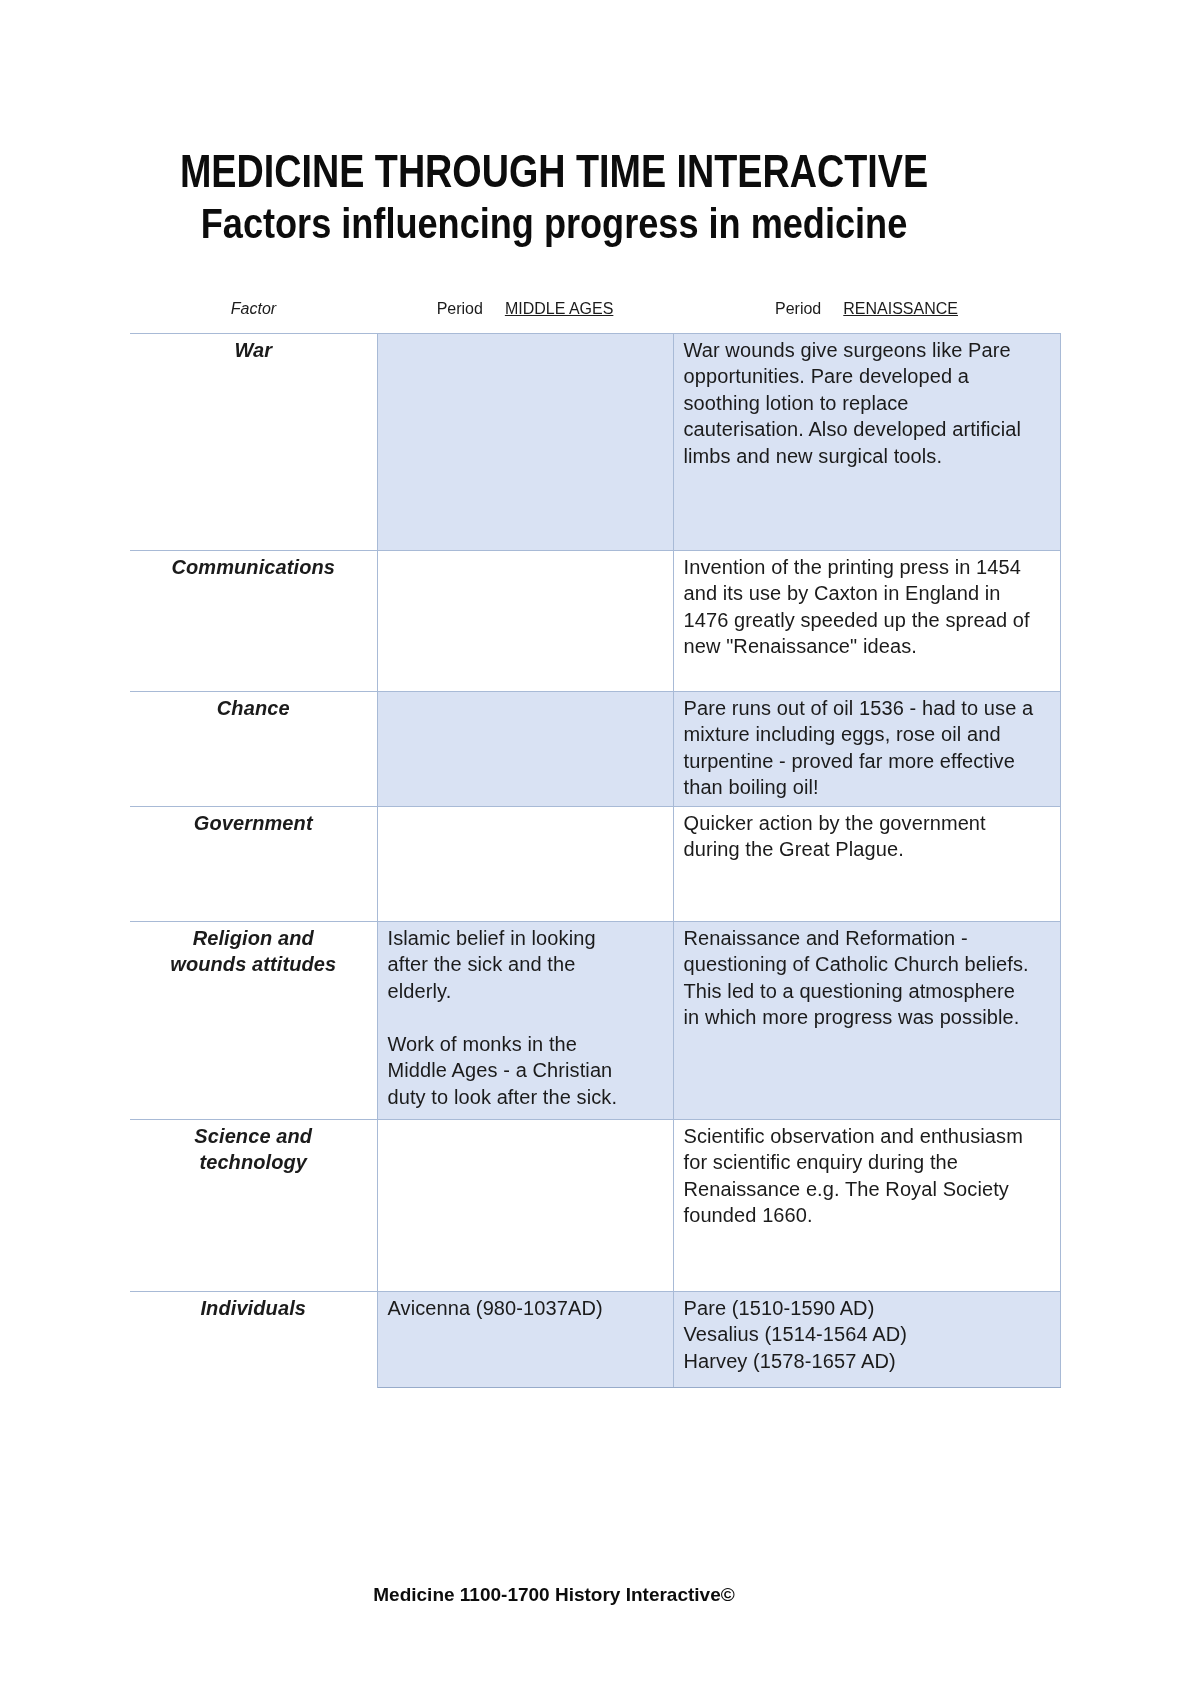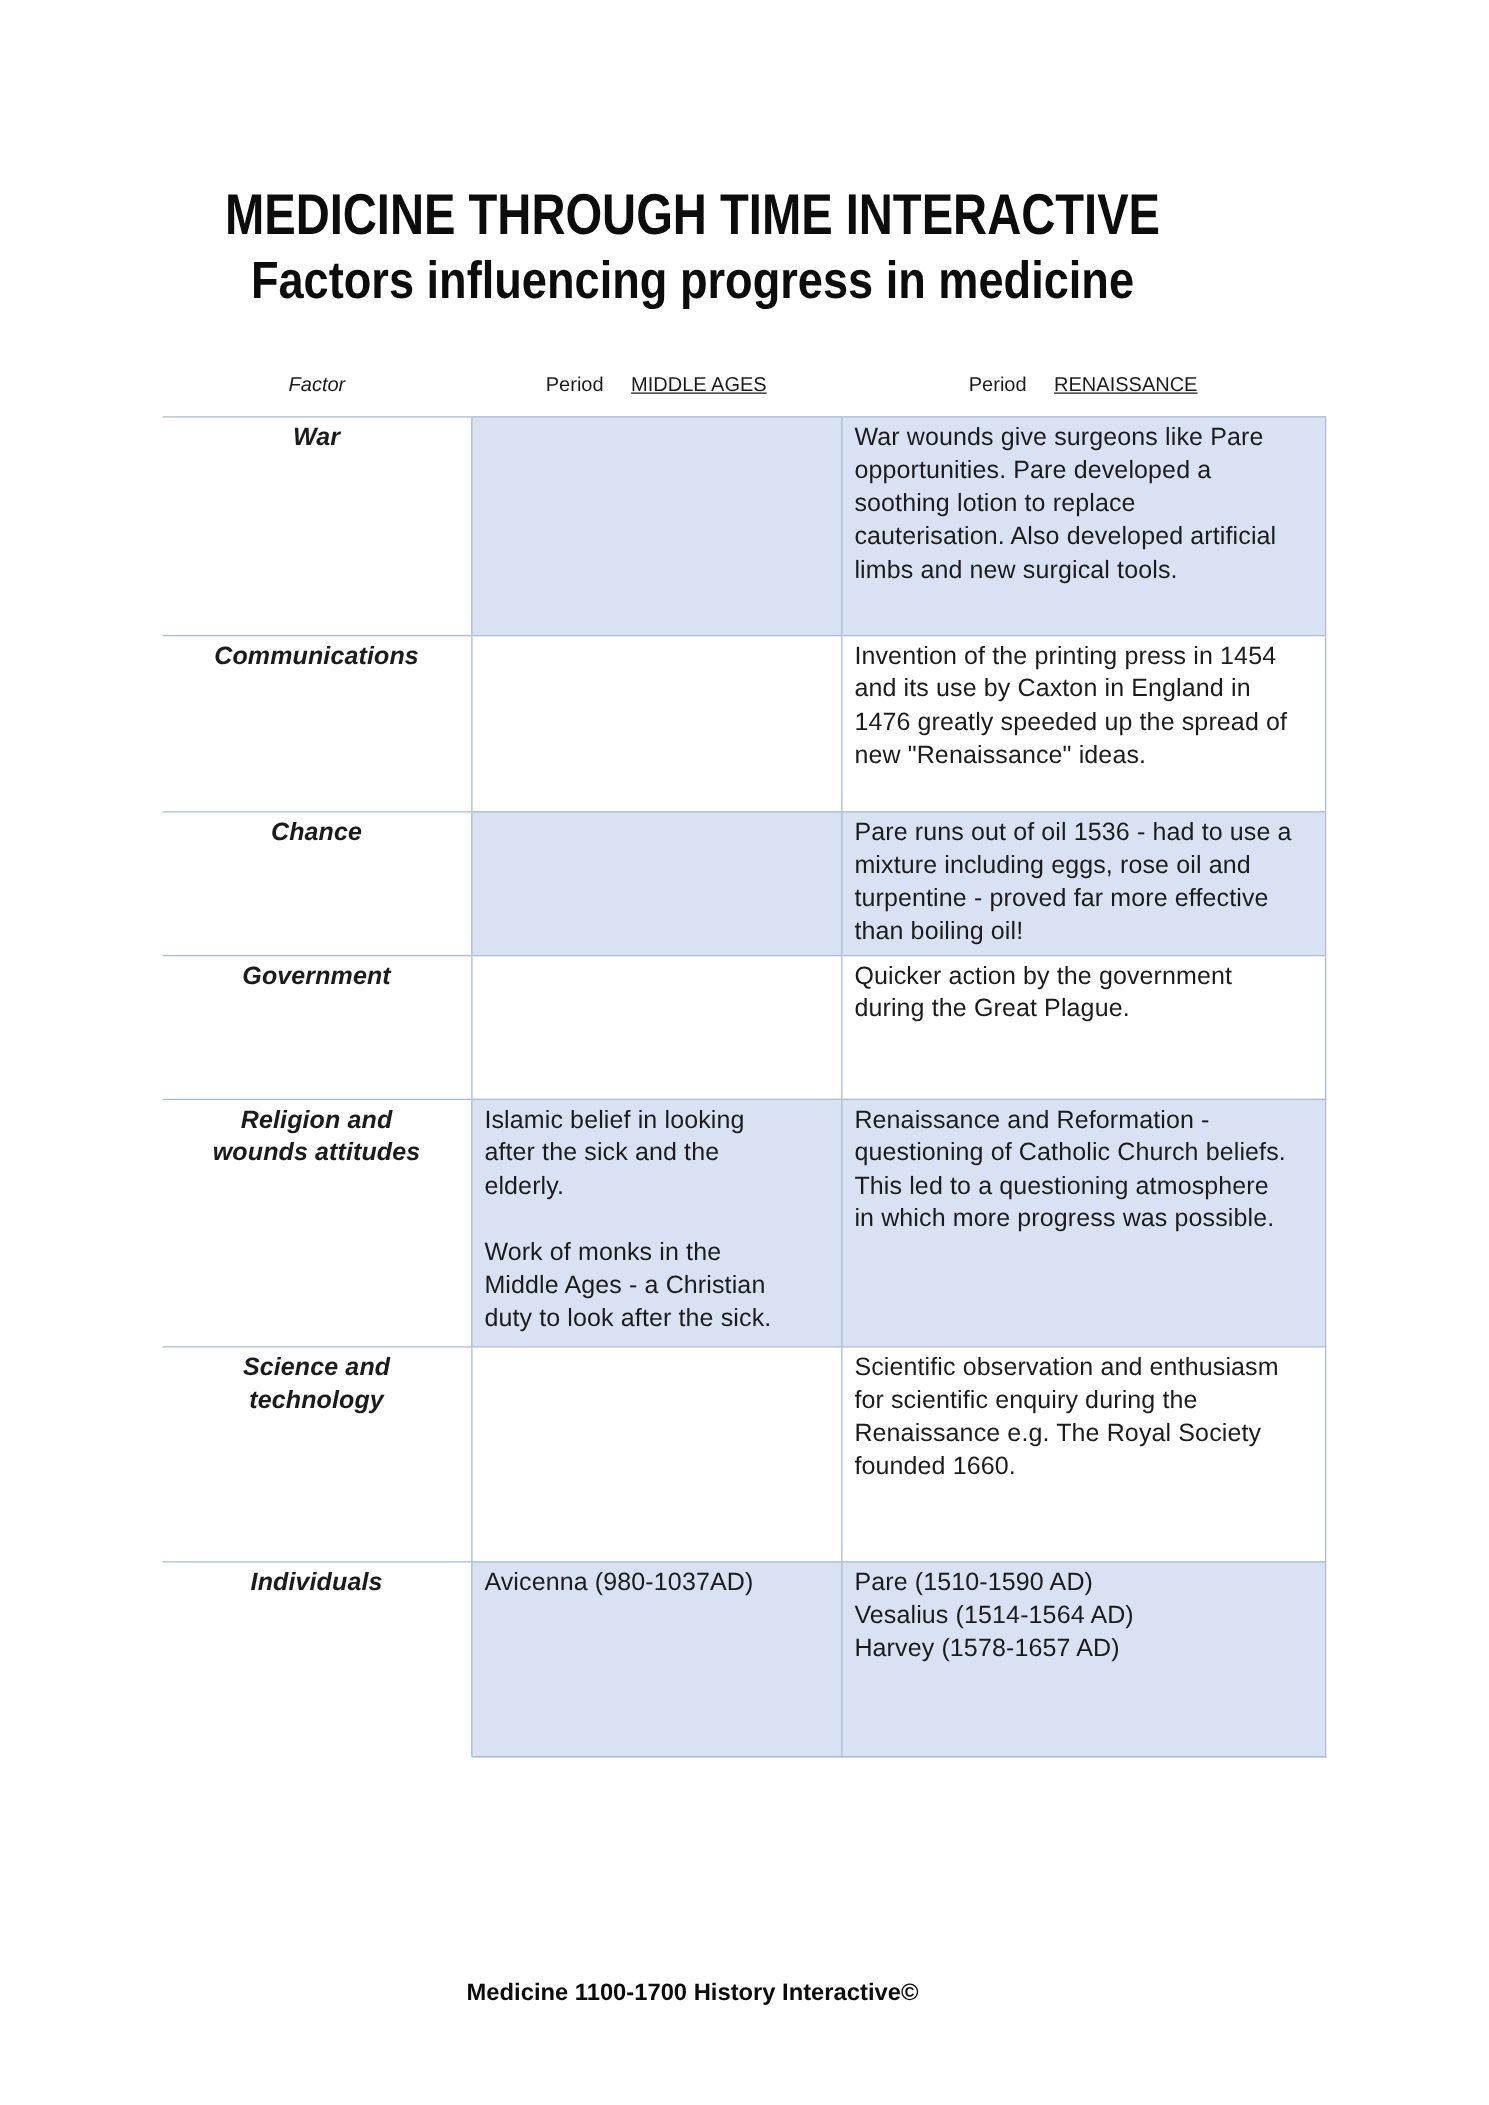--- a/index.html
+++ b/index.html
@@ -45,23 +45,23 @@
   }
   tbody td.factor{
     text-align:center;font-weight:700;font-style:italic;
     padding:3px 30px 0 30px;border-right:1px solid var(--border);
   }
   tbody td.ma{padding:3px 40px 0 10px;white-space:pre-line;}
   tbody td.re{padding:3px 26px 0 10px;white-space:pre-line;}
   tr.shaded td.ma,tr.shaded td.re{background:var(--shade);}
   tr.last td.factor{border-bottom:none;}
   tr.last td.ma,tr.last td.re{border-bottom:1px solid #97abca;}
-  .r-war{height:175px;} .r-comm{height:141px;} .r-chance{height:115px;}
+  .r-war{height:217px;} .r-comm{height:141px;} .r-chance{height:115px;}
   .r-govt{height:115px;} .r-relig{height:198px;} .r-sci{height:172px;}
-  .r-indiv{height:156px;}
+  .r-indiv{height:96px;}
   .footer{
     position:absolute;top:1584px;left:0;width:1108px;text-align:center;
     font-size:19px;font-weight:700;color:#0c0c0c;
   }
 </style>
 </head>
 <body>
 
 <div class="page">
 

